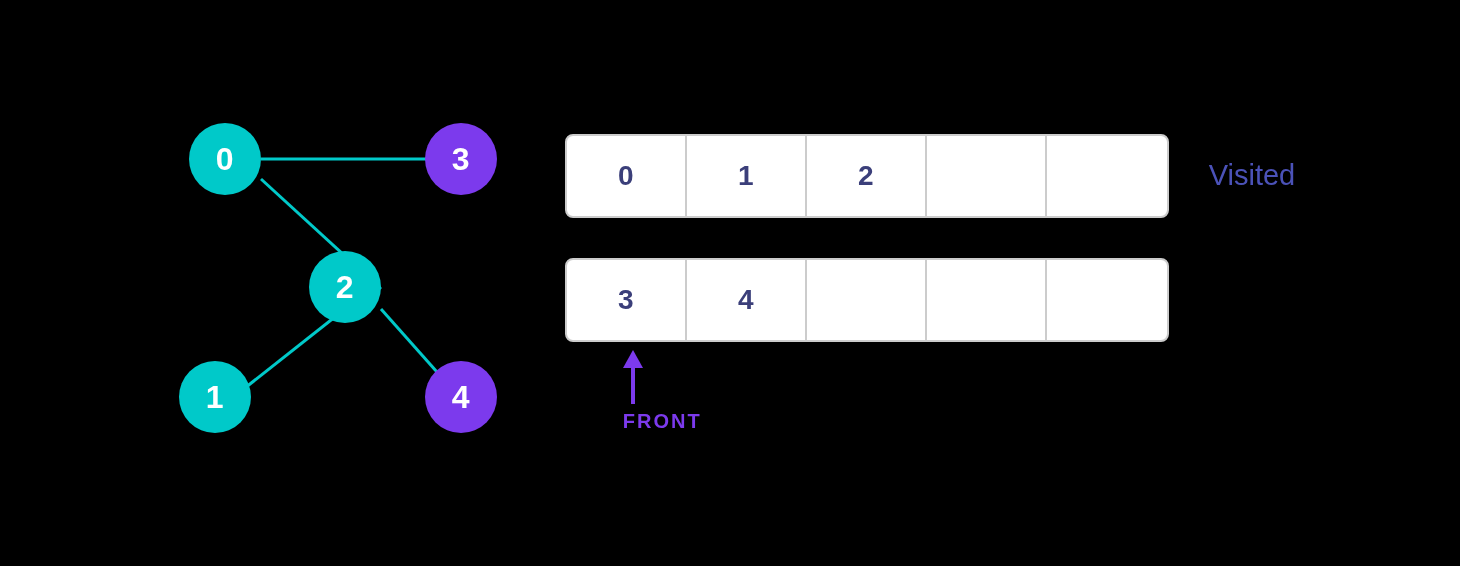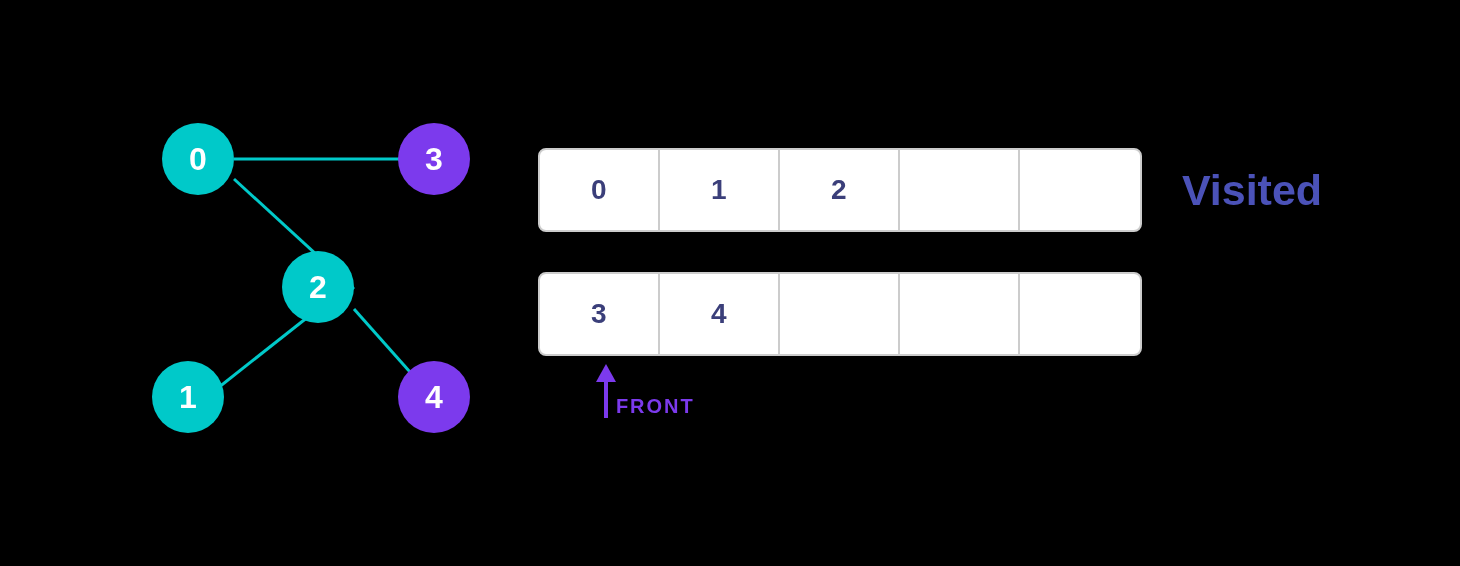--- a/index.html
+++ b/index.html
@@ -83,37 +83,37 @@
       font-weight: bold;
       color: #3b3f7a;
       border-right: 2px solid #ccc;
     }
 
     .array-cell:last-child {
       border-right: none;
     }
 
     .array-label {
-      font-size: 43px;
-      font-weight: bold;
+      font-size: 29px;
+      font-weight: normal;
       color: #3b3f7a;
       margin-left: 16px;
       white-space: nowrap;
     }
 
     .visited-label { color: #4b52b8; }
     .queue-label { color: #2d2f6b; }
 
     
     .front-area {
       position: relative;
       margin-top: 8px;
       display: flex;
-      flex-direction: row;
-      align-items: flex-end;
+      flex-direction: column;
+      align-items: flex-start;
     }
 
     .front-arrow {
       display: flex;
       flex-direction: column;
       align-items: center;
     }
 
     .arrow-line {
       width: 4px;

